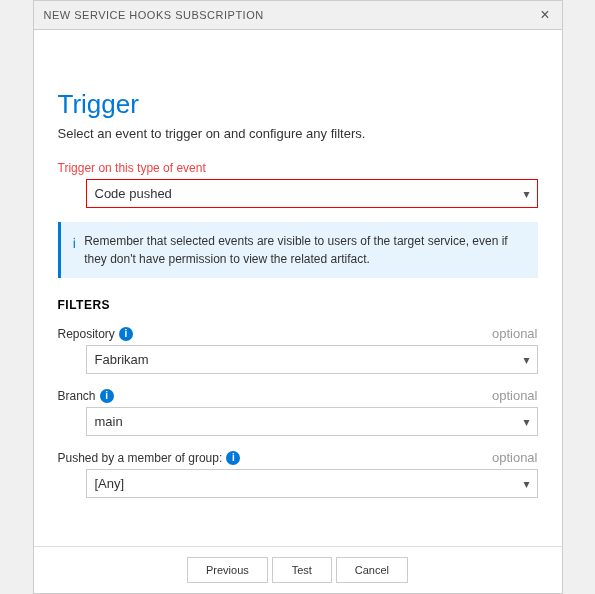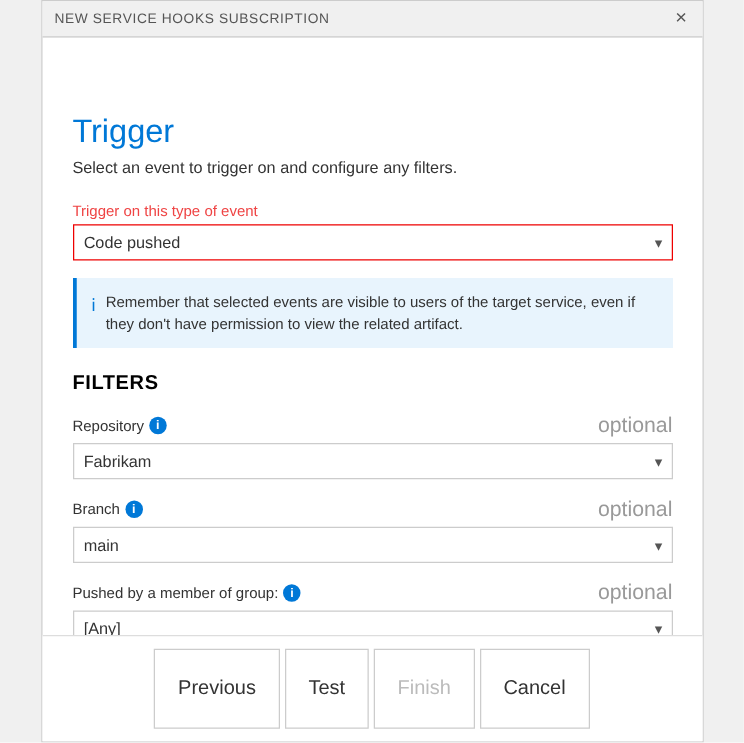--- a/index.html
+++ b/index.html
@@ -96,20 +96,21 @@
       width: 100%;
       appearance: none;
       -webkit-appearance: none;
       border: 1px solid #e00;
       padding: 6px 30px 6px 8px;
       font-size: 13px;
       color: #333;
       background: #fff;
       cursor: pointer;
       outline: none;
+      margin-left: 28px;
     }
 
     .select-control.normal-border {
       border: 1px solid #ccc;
     }
 
     .chevron-icon {
       position: absolute;
       right: 8px;
       pointer-events: none;
@@ -134,21 +135,21 @@
       margin-top: 1px;
     }
 
     .info-text {
       color: #333;
       font-size: 12px;
       line-height: 1.5;
     }
 
     .filters-heading {
-      font-size: 16px;
+      font-size: 12px;
       font-weight: bold;
       color: #000;
       text-transform: uppercase;
       letter-spacing: 0.5px;
       margin-bottom: 14px;
     }
 
     .filter-row {
       margin-bottom: 14px;
     }
@@ -176,37 +177,37 @@
       border-radius: 50%;
       color: white;
       font-size: 10px;
       font-weight: bold;
       align-items: center;
       justify-content: center;
       cursor: pointer;
     }
 
     .optional-label {
-      font-size: 17px;
+      font-size: 13px;
       color: #999;
     }
 
     .dialog-footer {
       border-top: 1px solid #ddd;
       padding: 10px 20px;
       display: flex;
       justify-content: center;
       align-items: center;
       gap: 4px;
       background: #fff;
     }
 
     .footer-btn {
-      padding: 22px 18px;
-      font-size: 16px;
+      padding: 6px 18px;
+      font-size: 11px;
       border: 1px solid #ccc;
       background: #fff;
       color: #333;
       cursor: pointer;
       min-width: 60px;
     }
 
     .footer-btn.primary {
       border: 2px solid #e00;
       font-weight: 500;
@@ -294,16 +295,15 @@
           <option value="[Any]">[Any]</option>
         </select>
         <span class="chevron-icon">▾</span>
       </div>
     </div>
   </div>
 
   <div class="dialog-footer">
     <button class="footer-btn">Previous</button>
     <button class="footer-btn">Test</button>
-    <button class="footer-btn" disabled="">Finish</button>
     <button class="footer-btn">Cancel</button>
   </div>
 </div>
 
 </body></html>

